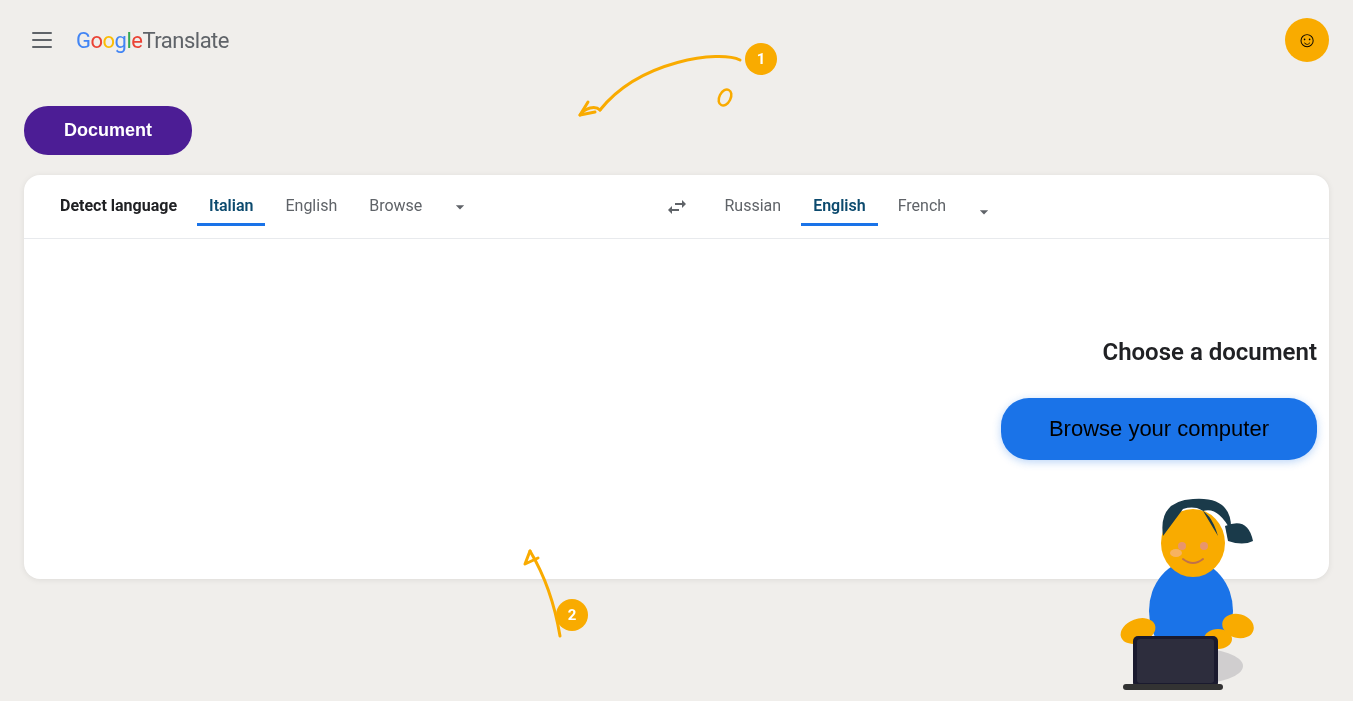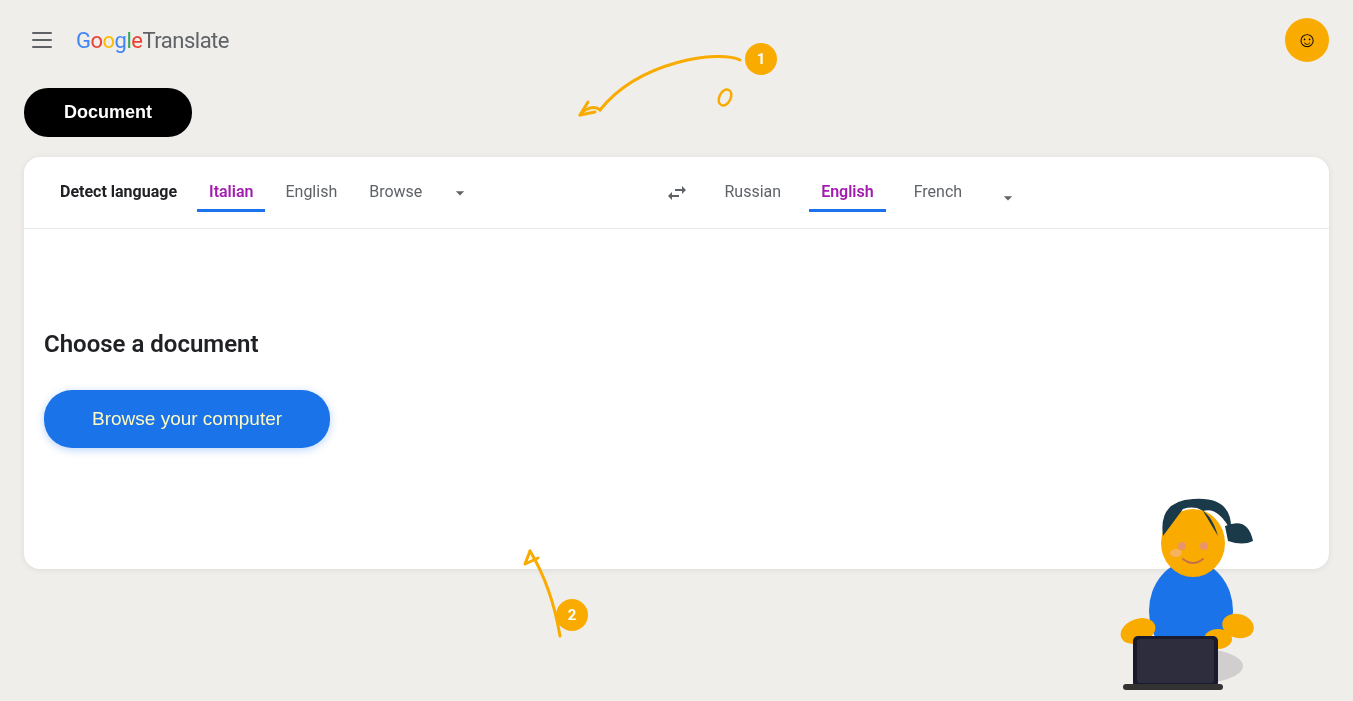--- a/index.html
+++ b/index.html
@@ -76,28 +76,29 @@
       border: none;
       border-radius: 24px;
       padding: 14px 40px;
       font-size: 18px;
       font-weight: 600;
       color: #202124;
       cursor: pointer;
       box-shadow: 0 1px 4px rgba(0,0,0,0.1);
     }
     .tab-document {
-      background: #000000;
+      background: #4c1d95;
       border: none;
       border-radius: 24px;
       padding: 14px 40px;
       font-size: 18px;
       font-weight: 600;
       color: white;
       cursor: pointer;
+      margin-top: 18px;
     }
     .annotation-badge {
       width: 32px;
       height: 32px;
       background: #F9AB00;
       border-radius: 50%;
       display: flex;
       align-items: center;
       justify-content: center;
       font-size: 15px;
@@ -113,38 +114,38 @@
       box-shadow: 0 1px 6px rgba(0,0,0,0.08);
       overflow: hidden;
     }
 
     
     .language-bar {
       display: flex;
       align-items: center;
       padding: 0 24px;
       border-bottom: 1px solid #e8eaed;
-      height: 72px;
+      height: 64px;
     }
     .lang-source {
       display: flex;
       align-items: center;
       gap: 8px;
       flex: 1;
     }
     .lang-item {
       padding: 8px 12px;
       font-size: 16px;
       color: #5f6368;
       cursor: pointer;
       border-bottom: 3px solid transparent;
       font-weight: 400;
     }
     .lang-item.active {
-      color: #a21caf;
+      color: #0c4a6e;
       border-bottom: 3px solid #1a73e8;
       font-weight: 600;
     }
     .lang-item.detect-active {
       color: #202124;
       font-weight: 700;
       border-bottom: 3px solid transparent;
     }
     .lang-more-btn {
       background: none;
@@ -162,46 +163,46 @@
       cursor: pointer;
       color: #5f6368;
       font-size: 22px;
       padding: 0 24px;
       display: flex;
       align-items: center;
     }
     .lang-target {
       display: flex;
       align-items: flex-end;
-      gap: 16px;
+      gap: 8px;
       flex: 1;
     }
 
     
     .doc-area {
       display: flex;
       flex-direction: column;
-      align-items: flex-start;
+      align-items: flex-end;
       justify-content: center;
       padding: 60px 12px 80px 20px;
       min-height: 340px;
     }
     .choose-title {
       font-size: 24px;
       font-weight: 600;
       color: #202124;
       margin-bottom: 32px;
     }
     .browse-btn {
       background: #1a73e8;
-      color: #fef9c3;
+      color: #000000;
       border: none;
       border-radius: 28px;
       padding: 18px 48px;
-      font-size: 19px;
+      font-size: 22px;
       font-weight: 500;
       cursor: pointer;
       box-shadow: 0 2px 8px rgba(26,115,232,0.3);
     }
 
     
     .illustration {
       position: absolute;
       bottom: 0;
       right: 30px;

